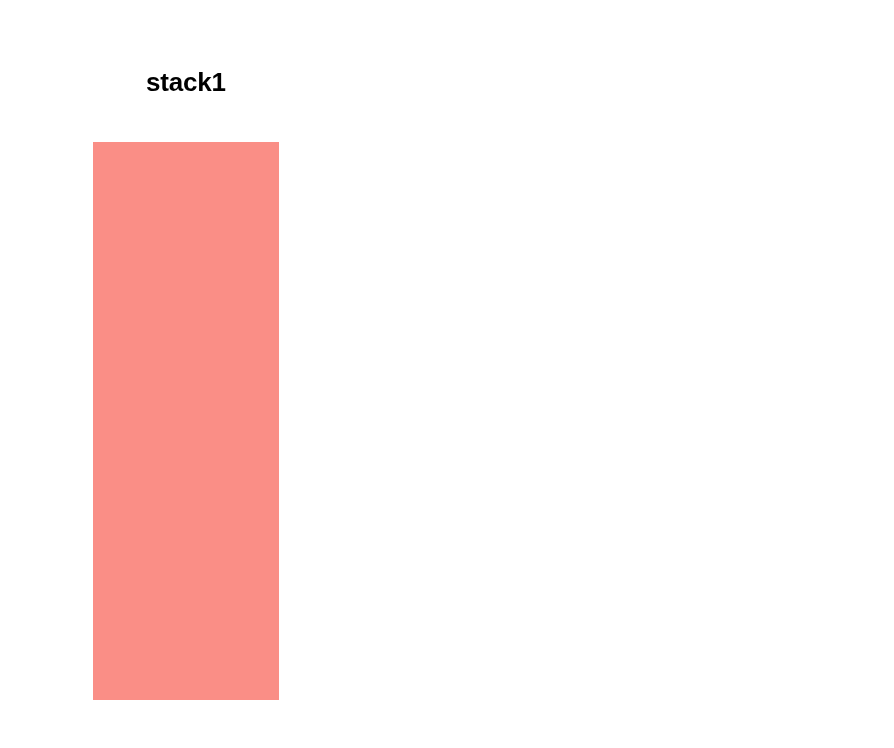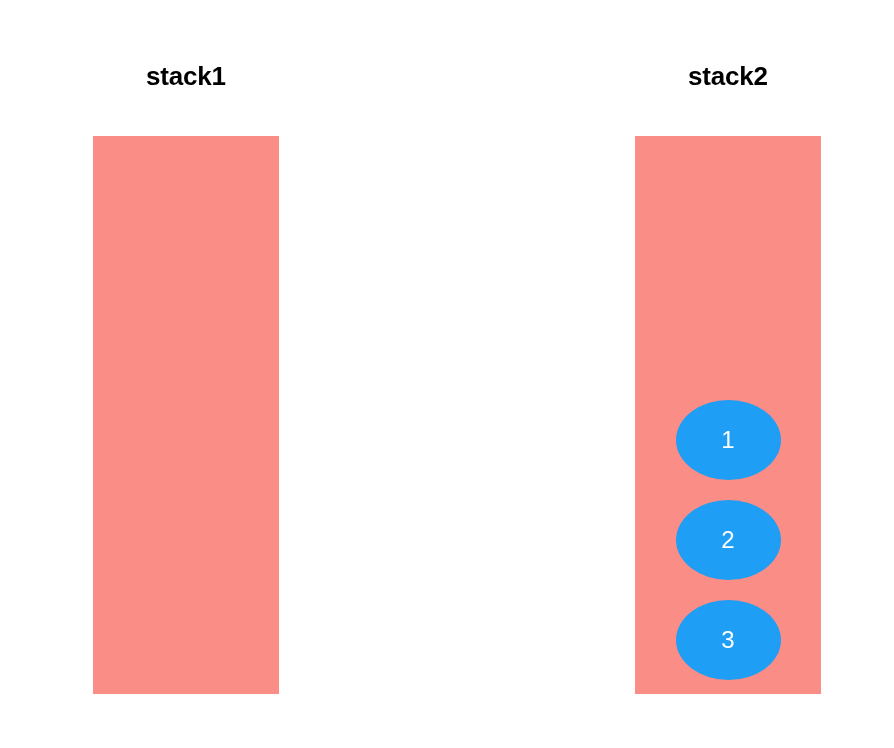--- a/index.html
+++ b/index.html
@@ -14,21 +14,21 @@
     overflow: hidden;
   }
   #canvas {
     position: relative;
     width: 894px;
     height: 748px;
     background: #ffffff;
   }
   .stack-group {
     position: absolute;
-    top: 12px;
+    top: 18px;
     width: 186px;
     height: 664px;
   }
   #stack-group-1 { left: 93px; }
   #stack-group-2 { left: 635px; }
 
   .stack-label {
     position: absolute;
     top: 48px;
     left: 0;
@@ -88,30 +88,14 @@
 
 <div id="canvas">
 
   <div class="stack-group" id="stack-group-1">
     <div class="stack-label">stack1</div>
     <div class="stack-container">
       <div class="stack-items"></div>
     </div>
   </div>
 
-  <div class="stack-group" id="stack-group-2">
-    <div class="stack-label">stack2</div>
-    <div class="stack-container">
-      <div class="stack-items">
-        <div class="stack-item">
-          <span class="stack-item-label">3</span>
-        </div>
-        <div class="stack-item">
-          <span class="stack-item-label">2</span>
-        </div>
-        <div class="stack-item">
-          <span class="stack-item-label">1</span>
-        </div>
-      </div>
-    </div>
-  </div>
 
 </div>
 
 </body></html>

